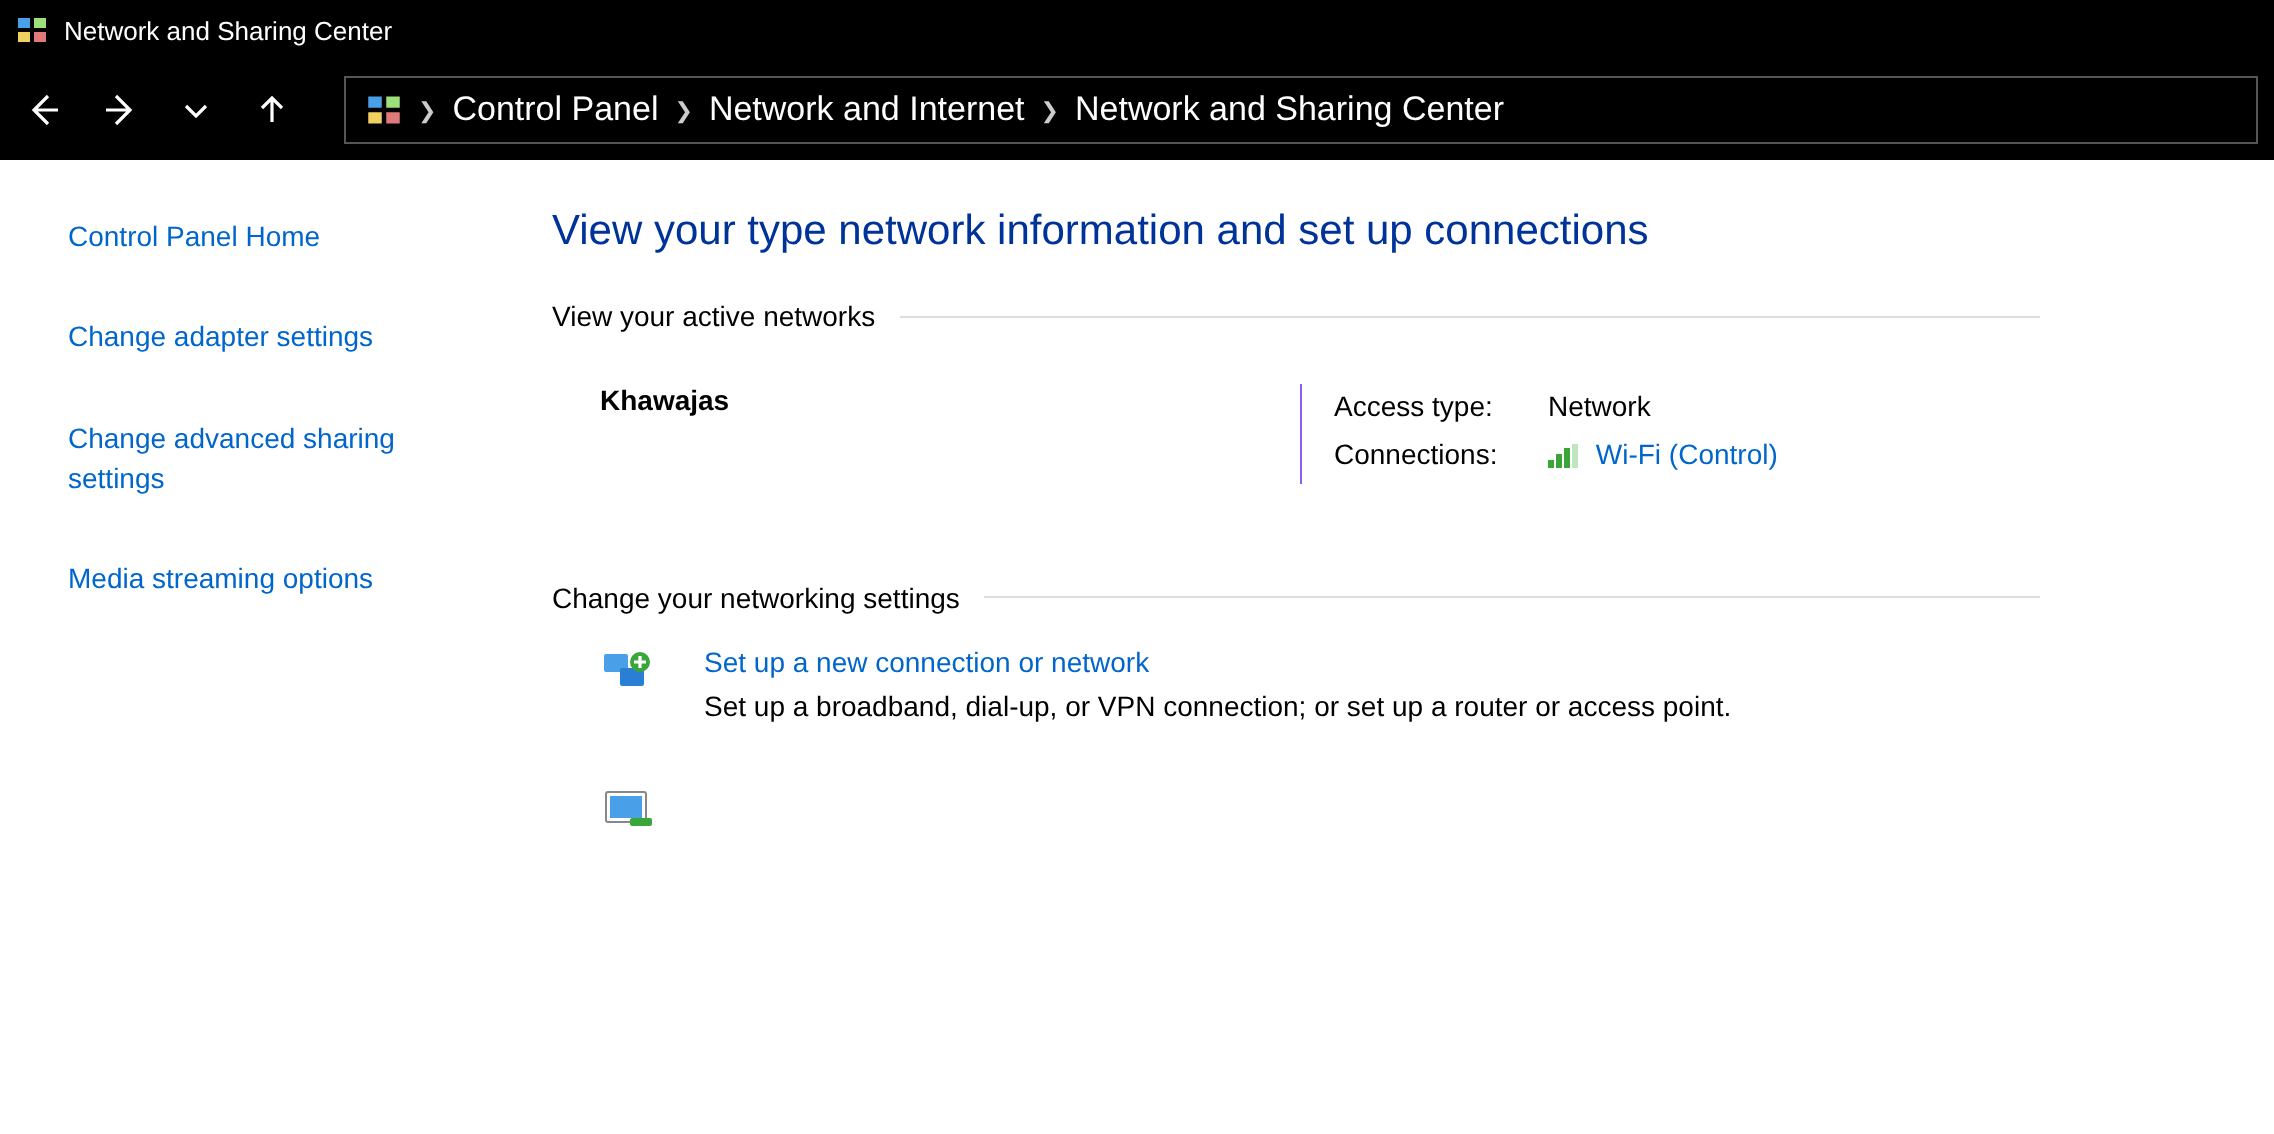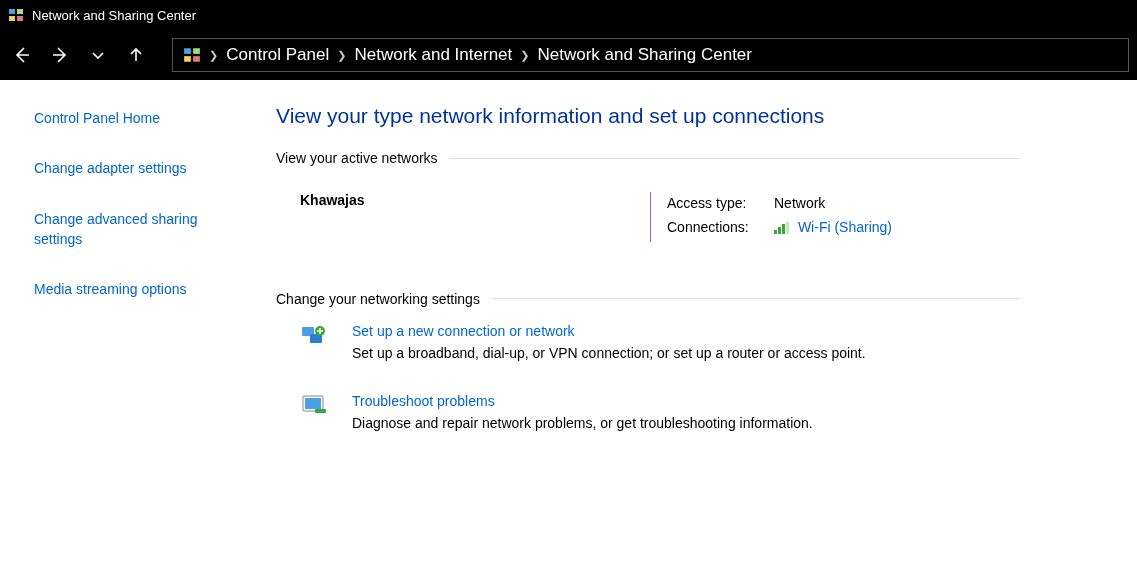--- a/index.html
+++ b/index.html
@@ -118,21 +118,21 @@
           <span class="k">Connections:</span>
           <span>
             <span class="wifi-icon">
               <svg width="16" height="12" viewBox="0 0 16 12">
                 <rect x="0" y="8" width="3" height="4" fill="#3aa63a"></rect>
                 <rect x="4" y="5" width="3" height="7" fill="#3aa63a"></rect>
                 <rect x="8" y="2" width="3" height="10" fill="#3aa63a"></rect>
                 <rect x="12" y="0" width="3" height="12" fill="#bfe6bf"></rect>
               </svg>
             </span>
-            <a class="wifi-link">Wi-Fi (Sharing)</a>
+            <a class="wifi-link">Wi-Fi (Control)</a>
           </span>
         </div>
       </div>
     </div>
 
     <div class="section-label">
       <span>Change your networking settings</span>
       <span class="rule"></span>
     </div>
 
@@ -152,20 +152,16 @@
     </div>
 
     <div class="option-row">
       <div class="option-icon">
         <svg width="28" height="28" viewBox="0 0 28 28">
           <rect x="3" y="3" width="20" height="15" rx="1" fill="#fff" stroke="#888"></rect>
           <rect x="5" y="5" width="16" height="11" fill="#4aa0e8"></rect>
           <rect x="15" y="16" width="11" height="4" rx="1" fill="#3aa63a"></rect>
         </svg>
       </div>
-      <div class="option-text">
-        <a>Troubleshoot problems</a>
-        <div class="option-desc">Diagnose and repair network problems, or get troubleshooting information.</div>
-      </div>
     </div>
 
   </div>
 </div>
 
 </body></html>

